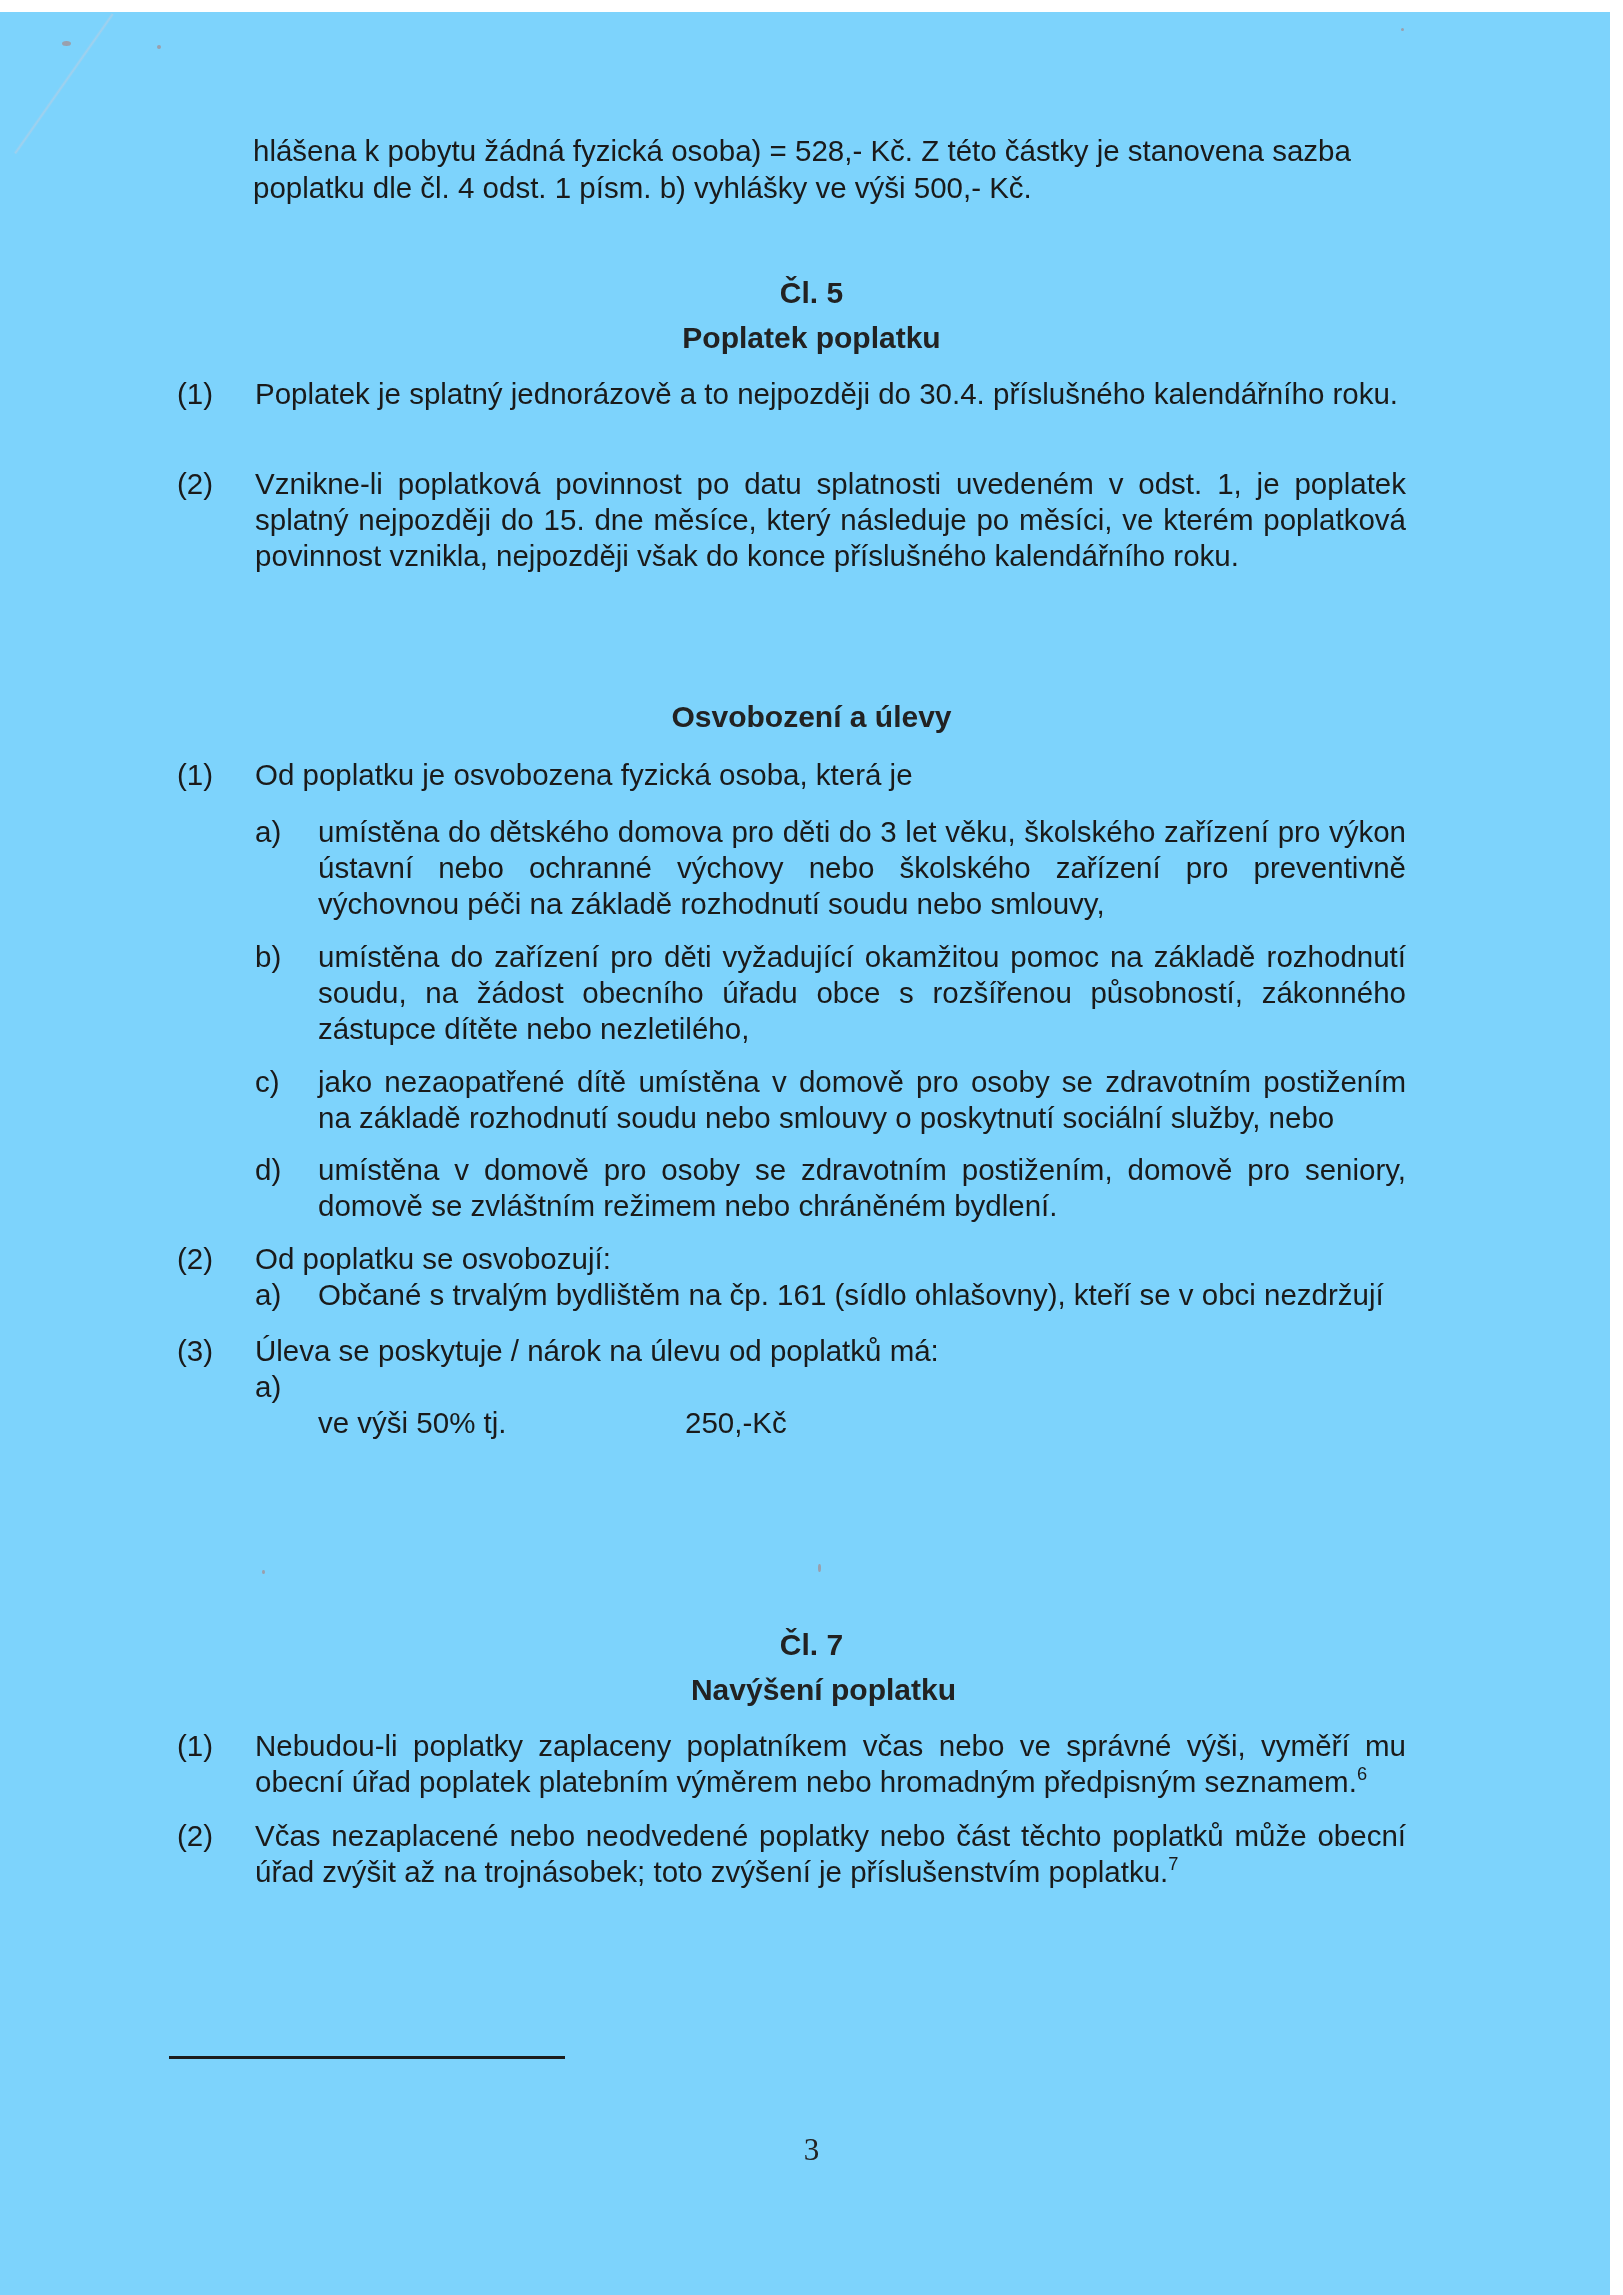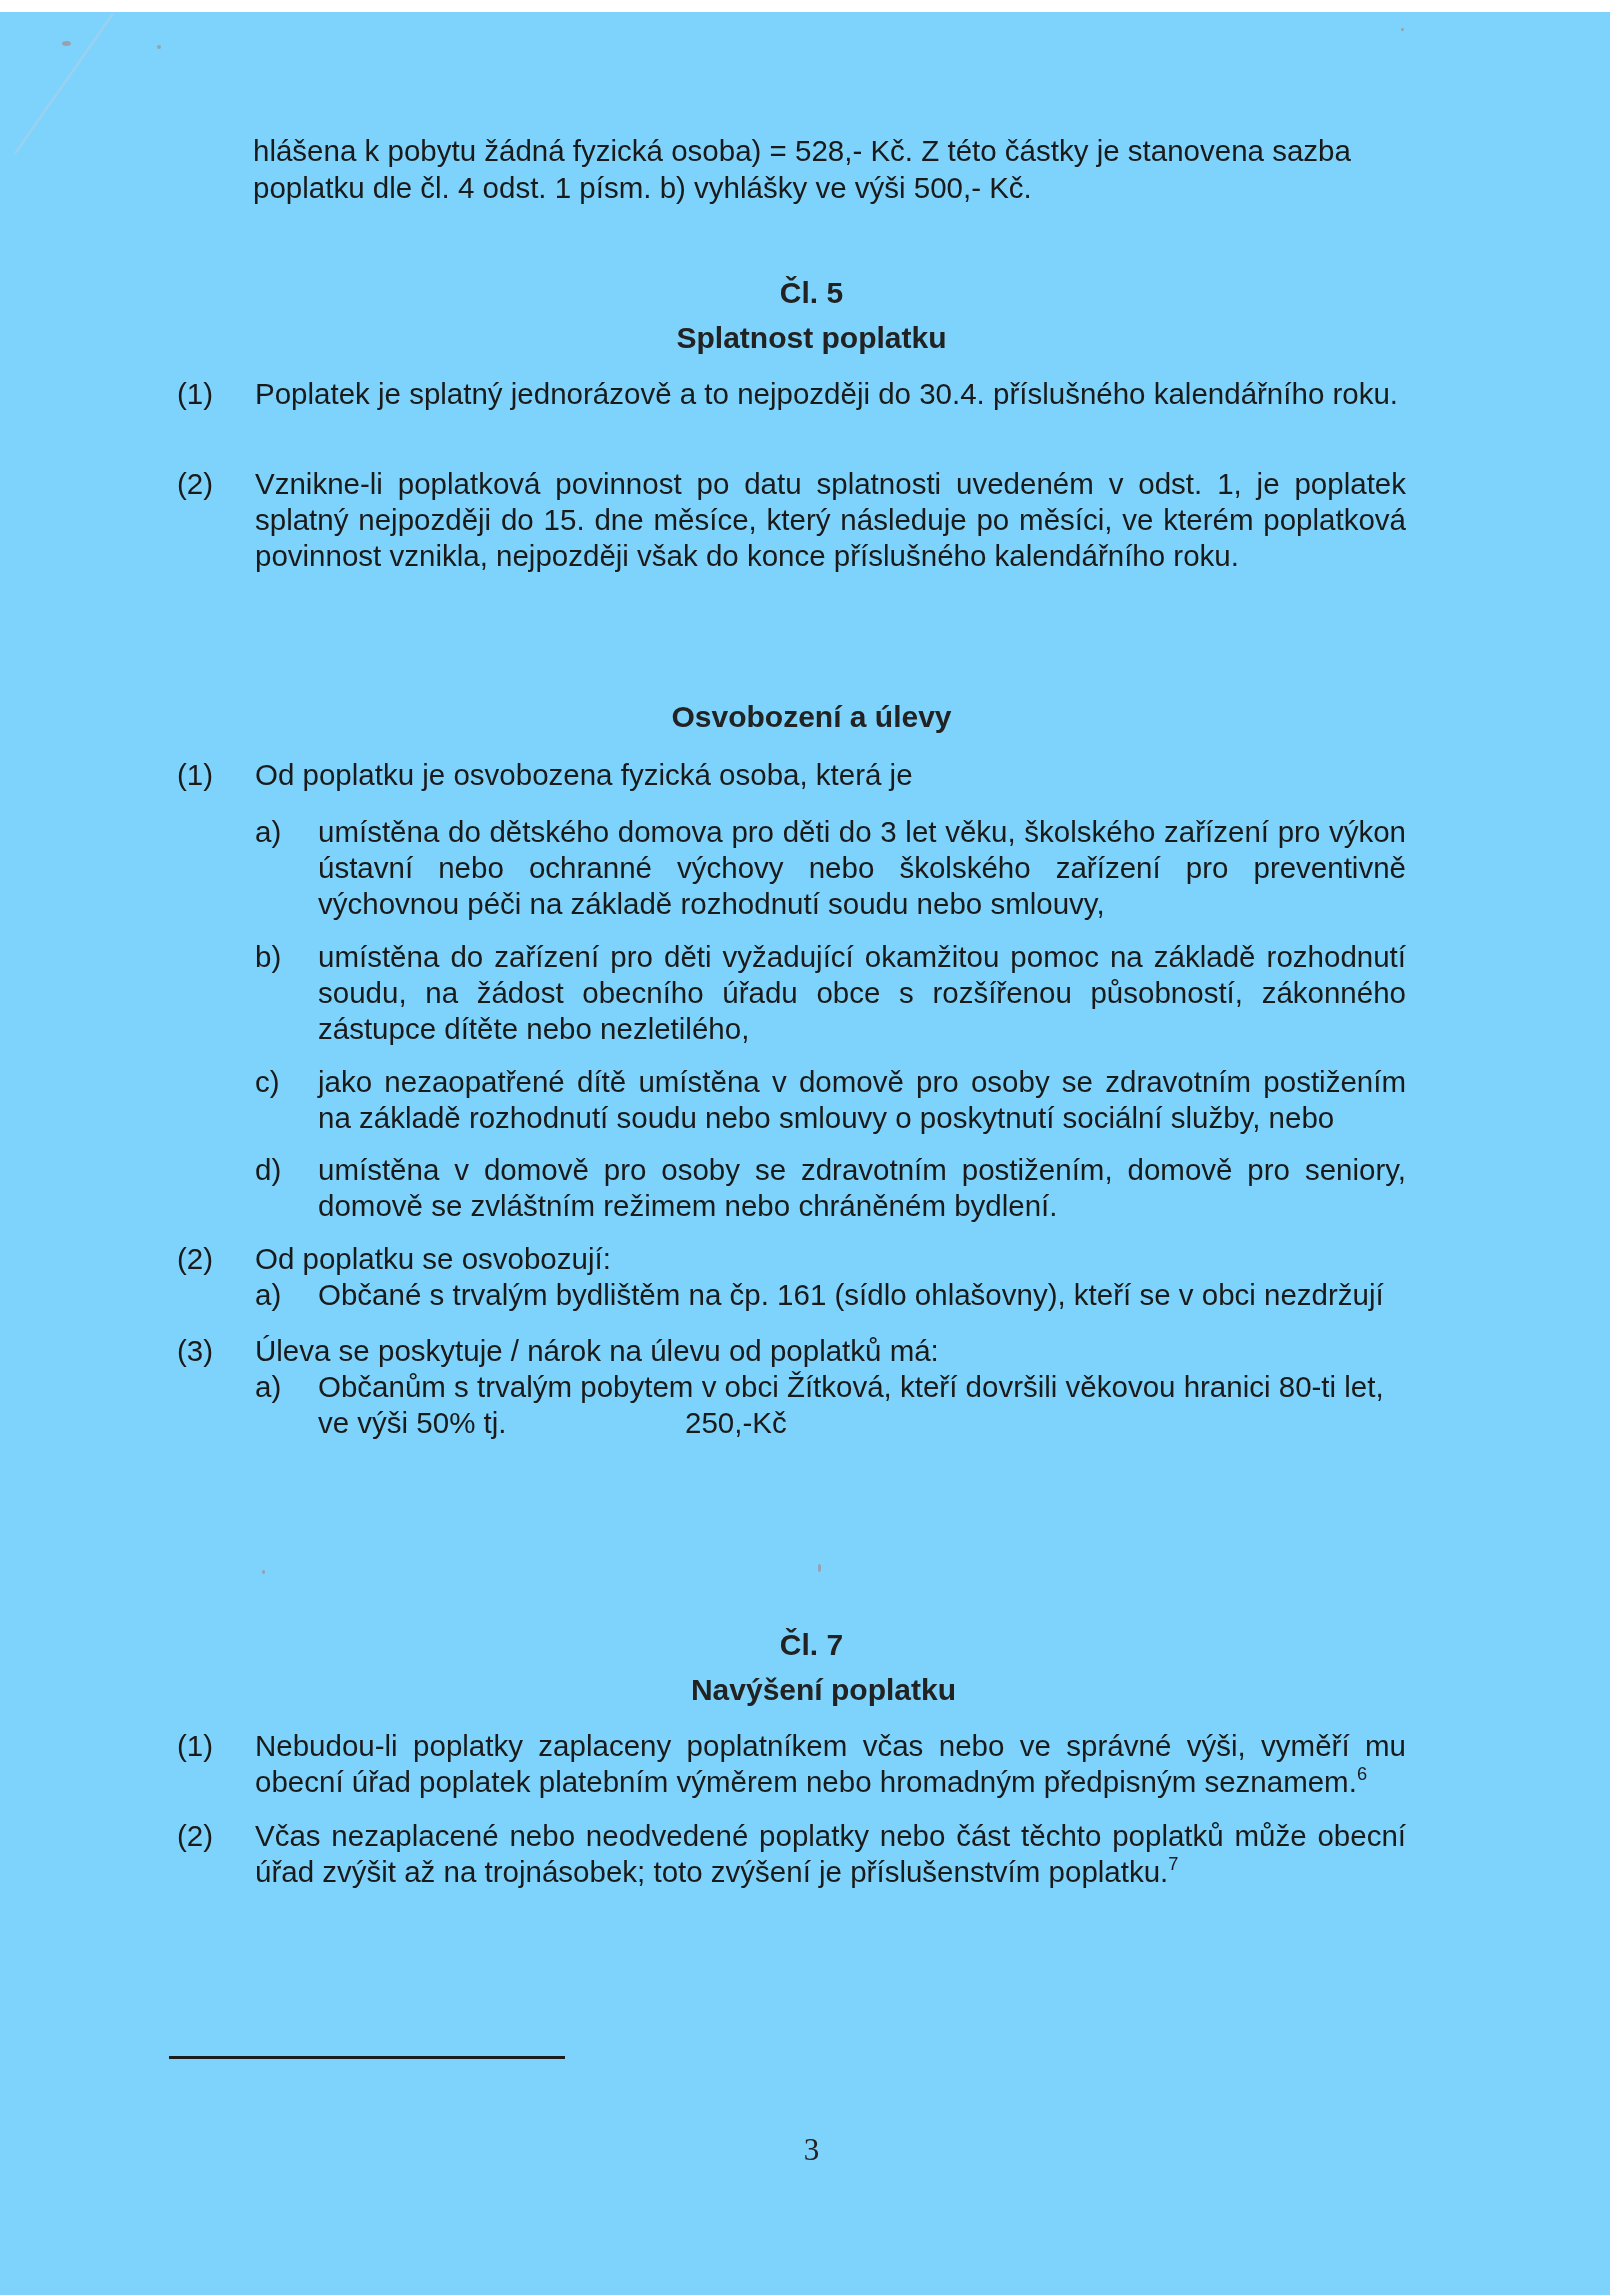--- a/index.html
+++ b/index.html
@@ -108,21 +108,21 @@
   <div class="speck" style="left:62px;top:41px;width:9.2px;height:5.2px;"></div>
   <div class="speck" style="left:157px;top:45px;width:3.9px;height:3.9px;"></div>
   <div class="speck" style="left:1401px;top:27.5px;width:3.3px;height:3.3px;"></div>
   <div class="speck" style="left:818px;top:1564px;width:2.6px;height:7.9px;"></div>
   <div class="speck" style="left:262px;top:1570px;width:2.6px;height:3.9px;"></div>
 
   <div class="text justify" style="left:253px;top:133px;width:1153px;">hlášena k pobytu žádná fyzická osoba) = 528,- Kč. Z této částky je stanovena sazba</div>
   <div class="text" style="left:253px;top:170px;width:1153px;">poplatku dle čl. 4 odst. 1 písm. b) vyhlášky ve výši 500,- Kč.</div>
 
   <div class="heading" style="top:274px;">Čl. 5</div>
-  <div class="heading" style="top:319px;">Splatnost poplatku</div>
+  <div class="heading" style="top:319px;">Poplatek poplatku</div>
 
   <div class="marker" style="left:177px;top:376px;">(1)</div>
   <div class="text justify" style="left:255px;top:376px;width:1151px;">Poplatek je splatný jednorázově a to nejpozději do 30.4. příslušného kalendářního roku.</div>
 
   <div class="marker" style="left:177px;top:466px;">(2)</div>
   <div class="text justify" style="left:255px;top:466px;width:1151px;">Vznikne-li poplatková povinnost po datu splatnosti uvedeném v odst. 1, je poplatek splatný nejpozději do 15. dne měsíce, který následuje po měsíci, ve kterém poplatková povinnost vznikla, nejpozději však do konce příslušného kalendářního roku.</div>
 
   <div class="heading" style="top:698px;">Osvobození a úlevy</div>
 
   <div class="marker" style="left:177px;top:757px;">(1)</div>
@@ -141,21 +141,20 @@
   <div class="text justify" style="left:318px;top:1152px;width:1088px;">umístěna v domově pro osoby se zdravotním postižením, domově pro seniory, domově se zvláštním režimem nebo chráněném bydlení.</div>
 
   <div class="marker" style="left:177px;top:1241px;">(2)</div>
   <div class="text" style="left:255px;top:1241px;width:1151px;">Od poplatku se osvobozují:</div>
   <div class="marker" style="left:255px;top:1277px;">a)</div>
   <div class="text" style="left:318px;top:1277px;width:1113px;">Občané s trvalým bydlištěm na čp. 161 (sídlo ohlašovny), kteří se v obci nezdržují</div>
 
   <div class="marker" style="left:177px;top:1333px;">(3)</div>
   <div class="text" style="left:255px;top:1333px;width:1151px;">Úleva se poskytuje / nárok na úlevu od poplatků má:</div>
   <div class="marker" style="left:255px;top:1369px;">a)</div>
-  <div class="text" style="left:318px;top:1369px;width:1100px;">Občanům s trvalým pobytem v obci Žítková, kteří dovršili věkovou hranici 80-ti let,</div>
   <div class="text" style="left:318px;top:1405px;">ve výši 50% tj.</div>
   <div class="text" style="left:685px;top:1405px;text-align:right;">250,-Kč</div>
 
   <div class="heading" style="top:1626px;">Čl. 7</div>
   <div class="heading" style="top:1671px;margin-left:12px;">Navýšení poplatku</div>
 
   <div class="marker" style="left:177px;top:1728px;">(1)</div>
   <div class="text justify" style="left:255px;top:1728px;width:1151px;"><span>Nebudou-li poplatky zaplaceny poplatníkem včas nebo ve správné výši, vyměří mu obecní úřad poplatek platebním výměrem nebo hromadným předpisným seznamem.</span><sup class="fn">6</sup></div>
 
   <div class="marker" style="left:177px;top:1818px;">(2)</div>

